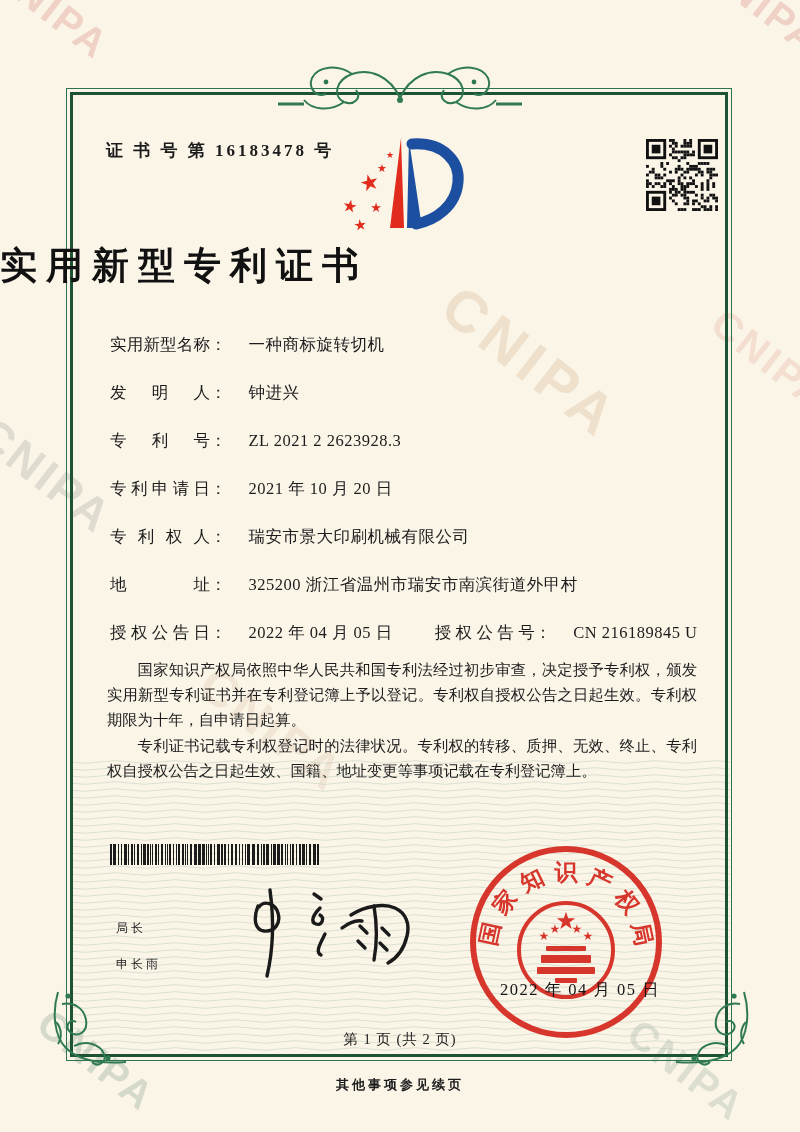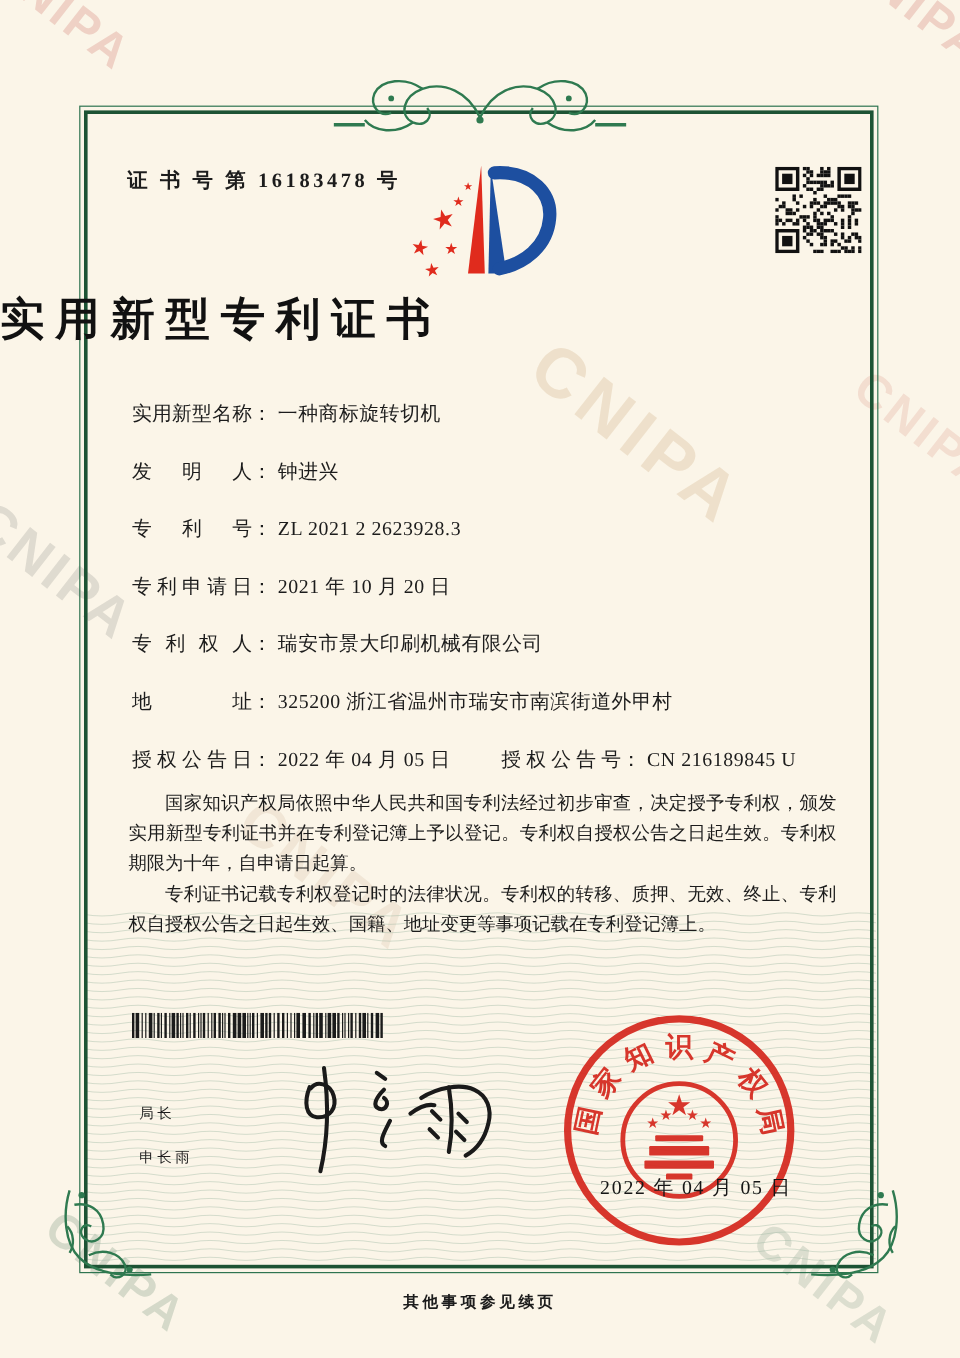--- a/index.html
+++ b/index.html
@@ -42,21 +42,21 @@
   .title {
     position:absolute; left:0; right:0; top:241px; 
     font-size:37px; font-weight:bold; letter-spacing:9px; color:#111;
   }
   .fields { position:absolute; left:110px; top:335px; width:590px; }
   .frow { margin-bottom:29px; font-size:16.5px; line-height:19px; white-space:nowrap; }
   .flabel {
     display:inline-block; width:100px; text-align:justify; text-align-last:justify;
     vertical-align:bottom;
   }
-  .fvalue { margin-left:5px; letter-spacing:.5px;text-align:center; }
+  .fvalue { margin-left:22px; letter-spacing:.5px;text-align:center; }
   .grant-second { margin-left:42px; }
   .body-text {
     position:absolute; left:107px; top:657px; width:590px;
     font-size:15.3px; line-height:25.2px; text-align:justify;
   }
   .body-text p { text-indent:2em; }
   .barcode { position:absolute; left:110px; top:844px; }
   .signer { position:absolute; left:116px; top:910px; font-size:12px; letter-spacing:3px; line-height:36px; }
   .signature { position:absolute; left:230px; top:884px; }
   .seal { position:absolute; left:467px; top:843px; opacity:.93; }
@@ -510,15 +510,16 @@
         <text x="43.83924724752946" y="63.90369672720392" font-size="23" font-weight="bold" fill="#d5281e" text-anchor="middle" transform="rotate(-52 43.83924724752946 63.90369672720392)">家</text>
         <text x="68.31401972476458" y="44.08441675905831" font-size="23" font-weight="bold" fill="#d5281e" text-anchor="middle" transform="rotate(-26 68.31401972476458 44.08441675905831)">知</text>
         <text x="99" y="37" font-size="23" font-weight="bold" fill="#d5281e" text-anchor="middle" transform="rotate(0 99 37)">识</text>
         <text x="129.6859802752354" y="44.08441675905831" font-size="23" font-weight="bold" fill="#d5281e" text-anchor="middle" transform="rotate(26 129.6859802752354 44.08441675905831)">产</text>
         <text x="154.16075275247056" y="63.90369672720392" font-size="23" font-weight="bold" fill="#d5281e" text-anchor="middle" transform="rotate(52 154.16075275247056 63.90369672720392)">权</text>
         <text x="167.47033205136637" y="92.44618164275684" font-size="23" font-weight="bold" fill="#d5281e" text-anchor="middle" transform="rotate(78 167.47033205136637 92.44618164275684)">局</text>
       </g>
   </svg>
   <div class="seal-date">2022 年 04 月 05 日</div>
 
+  <div class="page-num">第 1 页 (共 2 页)</div>
   <div class="bottom-note">其他事项参见续页</div>
 
 </div>
 
 </body></html>

